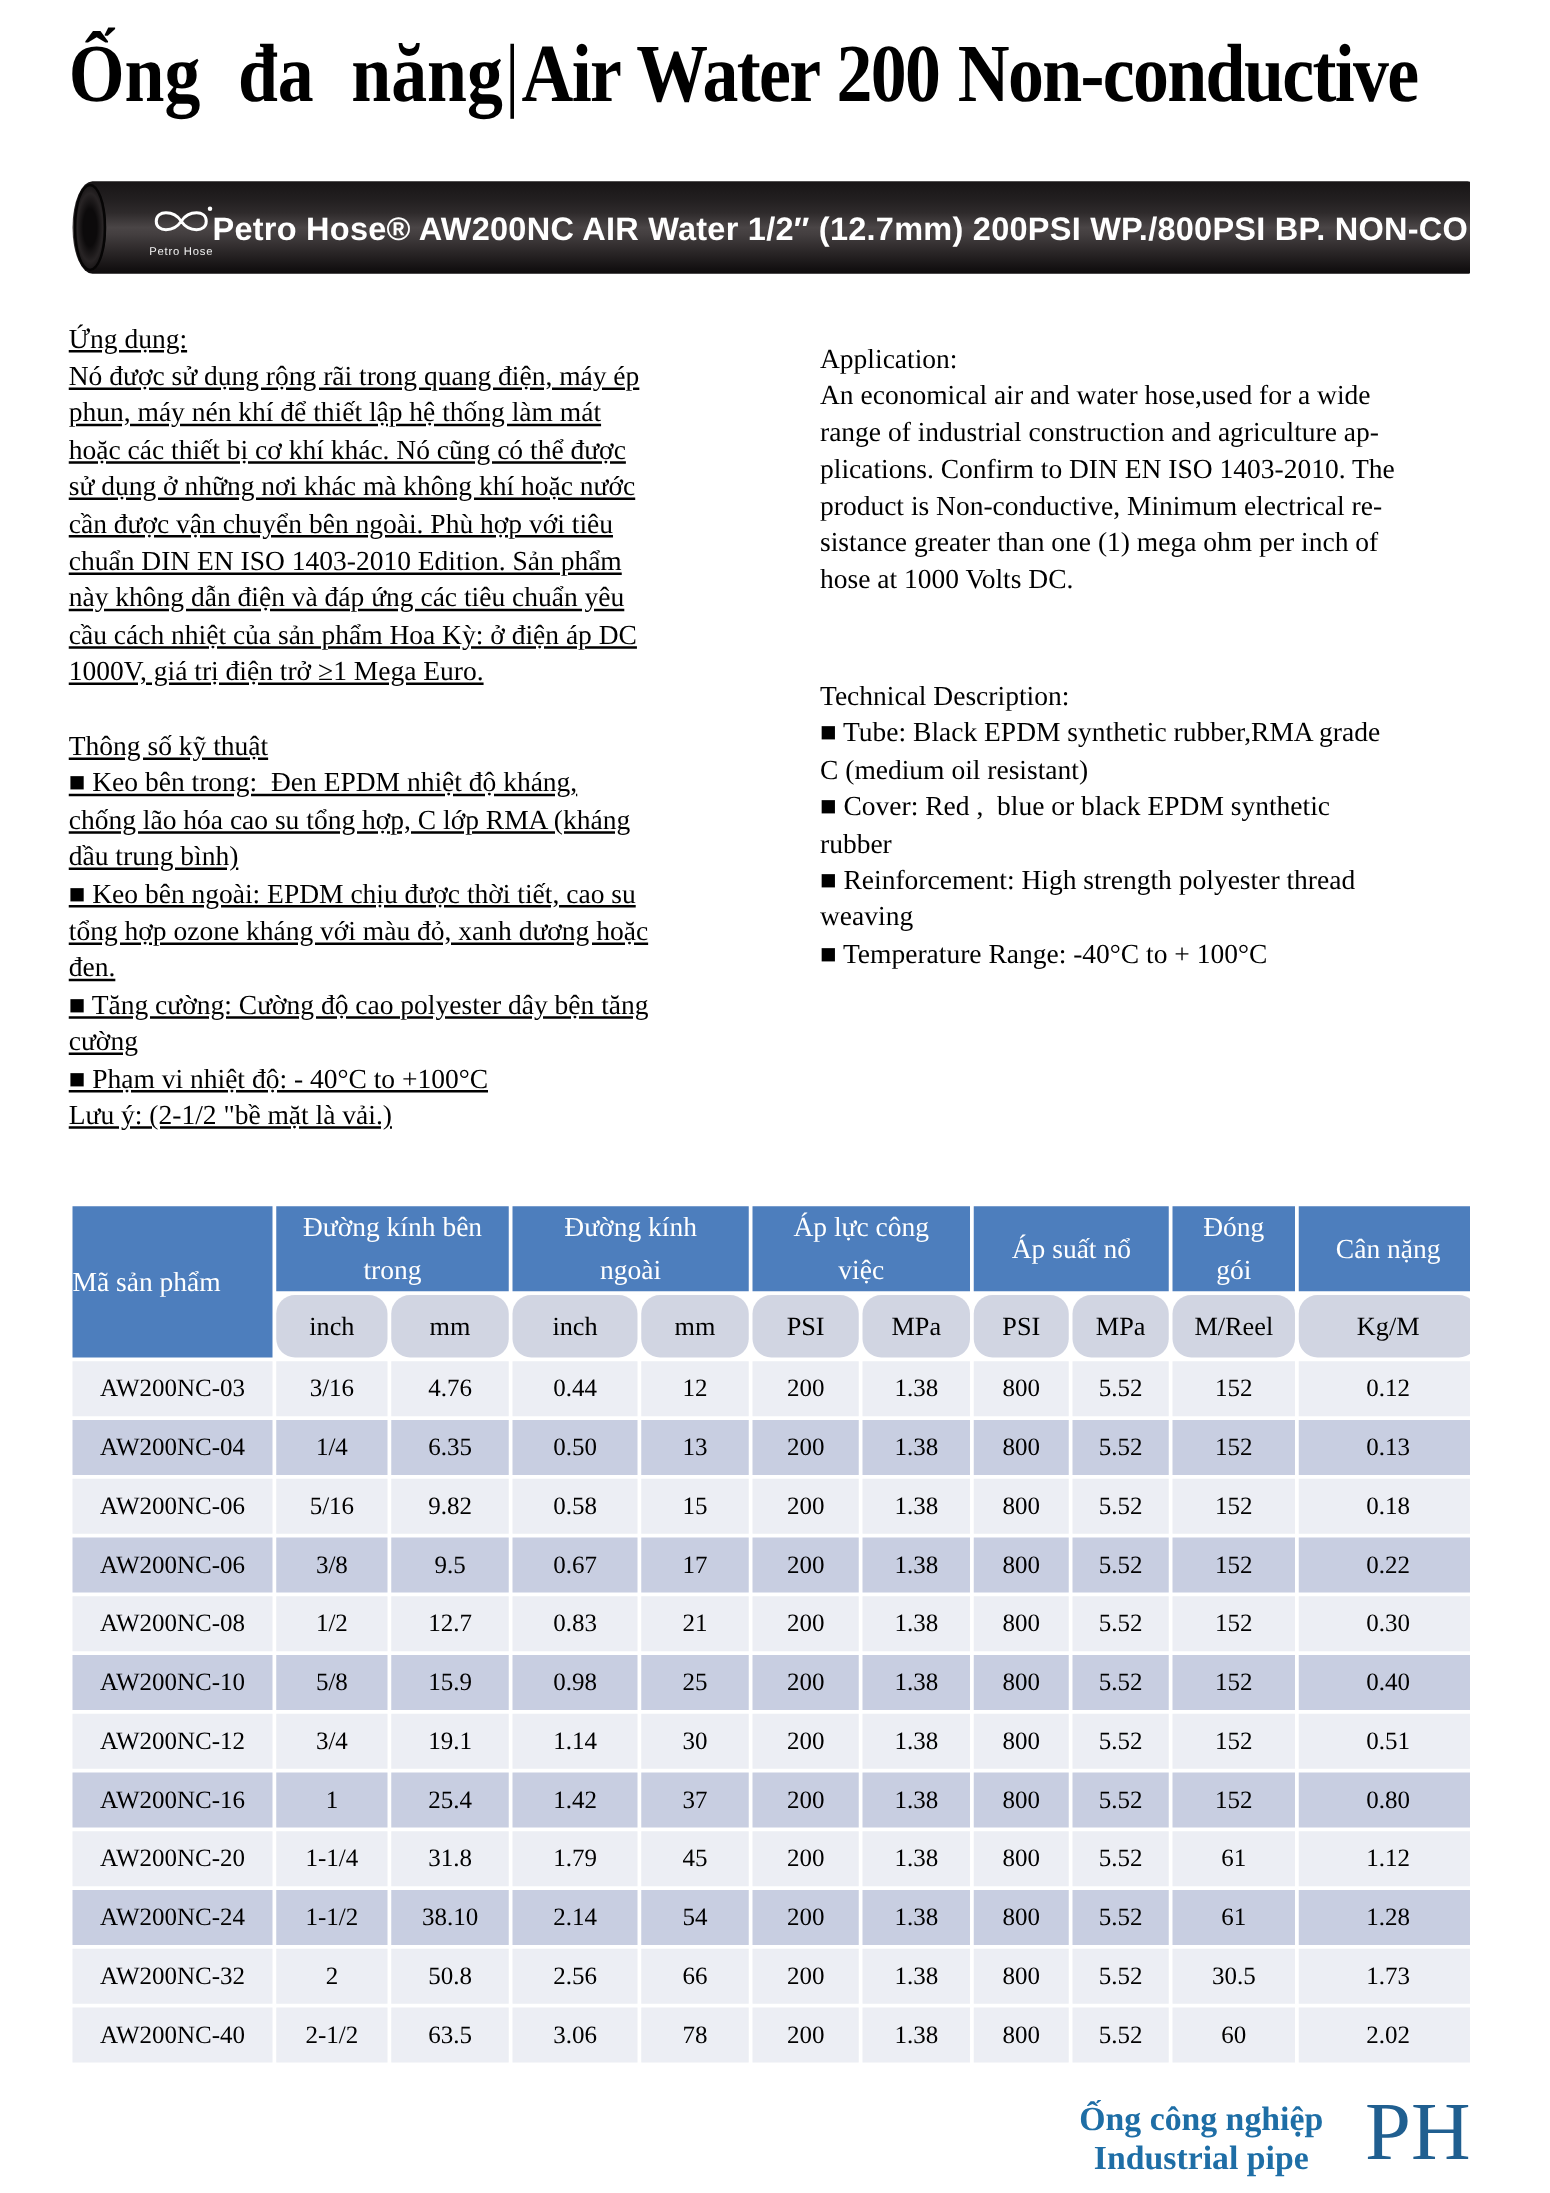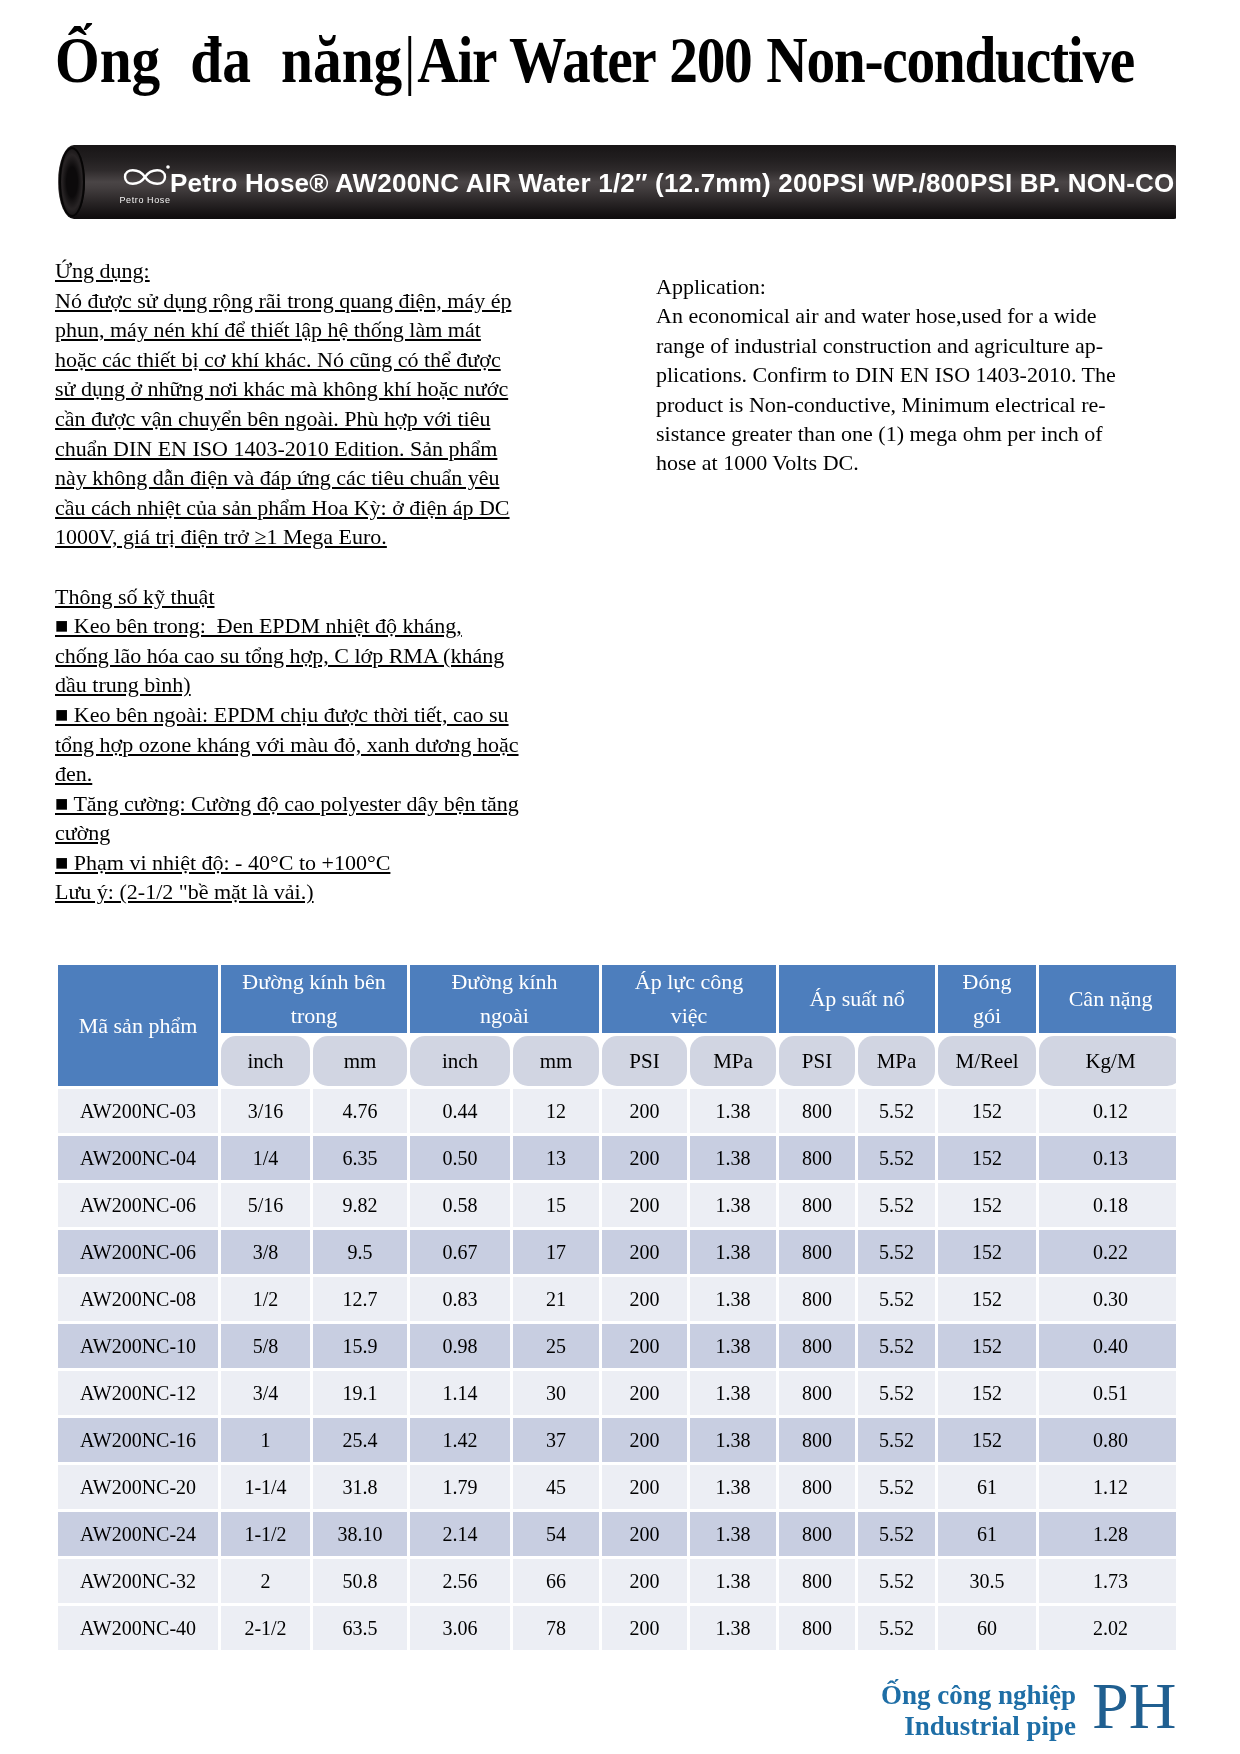--- a/index.html
+++ b/index.html
@@ -33,30 +33,30 @@
   .block-left{left:55px;top:256px;width:585px;line-height:29.6px;text-decoration:underline;}
   .block-app{left:656px;top:272px;width:560px;line-height:29.4px;}
   .block-tech{left:656px;top:542px;width:560px;line-height:29.4px;}
 
   
   .spec{position:absolute;left:55px;top:962px;width:1130px;border-collapse:separate;
         border-spacing:3px;table-layout:fixed;}
   .spec th,.spec td{padding:0;overflow:hidden;}
   .th-g{background:#4d7ebd;color:#fff;font-weight:normal;font-size:22px;text-align:center;
         vertical-align:middle;white-space:pre-line;line-height:34px;height:68px;}
-  .th-code{background:#4d7ebd;color:#fff;font-weight:normal;font-size:22px;text-align:center;
+  .th-code{background:#4d7ebd;color:#fff;font-weight:normal;font-size:22px;text-align:left;
         padding-left:12px;vertical-align:middle;}
   .uh th{background:#d1d5e2;color:#000;font-weight:normal;font-size:21px;height:50px;
         text-align:center;vertical-align:middle;border-radius:15px;}
   .spec tbody td{height:44px;text-align:center;vertical-align:middle;font-size:20px;}
   .row-light td{background:#eceef4;}
   .row-dark td{background:#c8cee1;}
 
   
-  .footer-text{position:absolute;left:846px;top:1680px;width:230px;text-align:right;
+  .footer-text{position:absolute;left:846px;top:1680px;width:230px;text-align:center;
         font-weight:bold;font-size:27px;line-height:31px;color:#1e6ea6;}
   .ph{position:absolute;left:1092px;top:1670px;font-size:66px;line-height:72px;color:#205f90;}
 </style>
 </head>
 <body>
 
 <div class="page">
 
   <h1 class="title"><span class="t-vi">Ống đa năng</span><span class="t-sep">|</span><span class="t-en">Air Water 200 Non-conductive</span></h1>
 
@@ -94,20 +94,28 @@
 cường
 ■ Phạm vi nhiệt độ: - 40°C to +100°C
 Lưu ý: (2-1/2 "bề mặt là vải.)</div>
   <div class="textcol block-app">Application:
 An economical air and water hose,used for a wide
 range of industrial construction and agriculture ap-
 plications. Confirm to DIN EN ISO 1403-2010. The
 product is Non-conductive, Minimum electrical re-
 sistance greater than one (1) mega ohm per inch of
 hose at 1000 Volts DC.</div>
+  <div class="textcol block-tech">Technical Description:
+■ Tube: Black EPDM synthetic rubber,RMA grade
+C (medium oil resistant)
+■ Cover: Red ,  blue or black EPDM synthetic
+rubber
+■ Reinforcement: High strength polyester thread
+weaving
+■ Temperature Range: -40°C to + 100°C</div>
 
   <table class="spec">
     <colgroup>
       <col style="width:160px">
         <col style="width:89px">
         <col style="width:94px">
       <col style="width:100px">
         <col style="width:86px">
         <col style="width:85px">
       <col style="width:86px">

